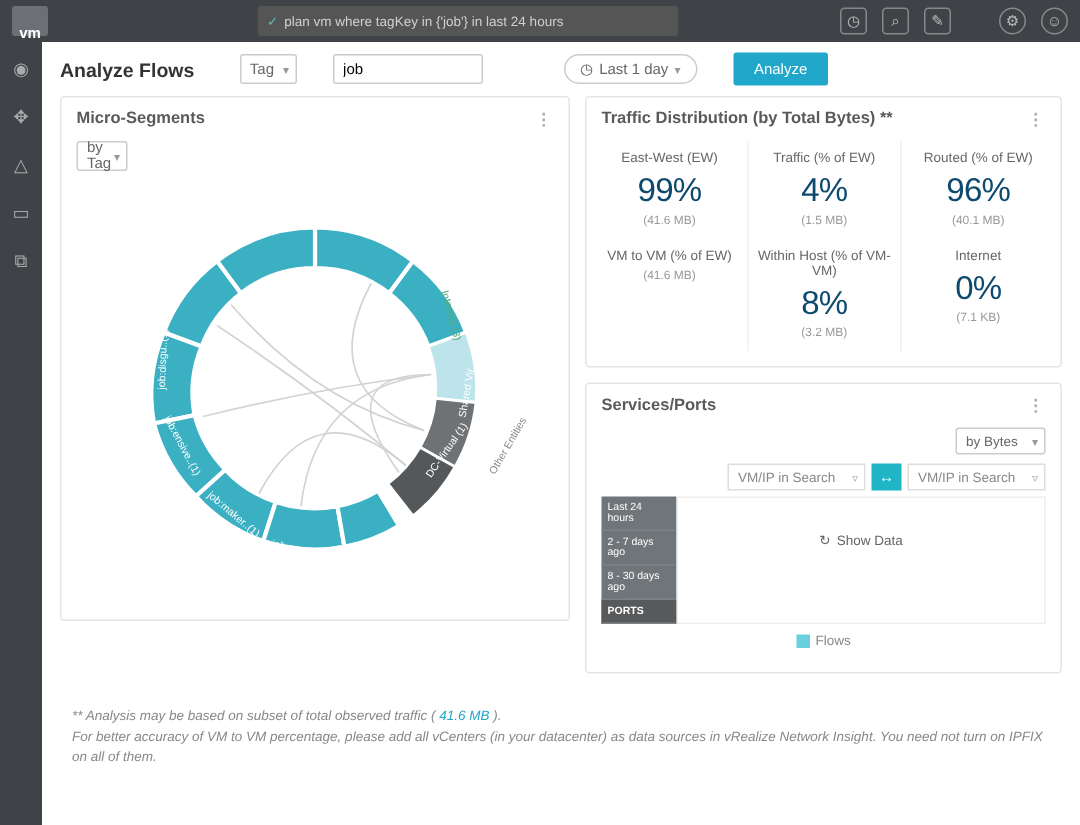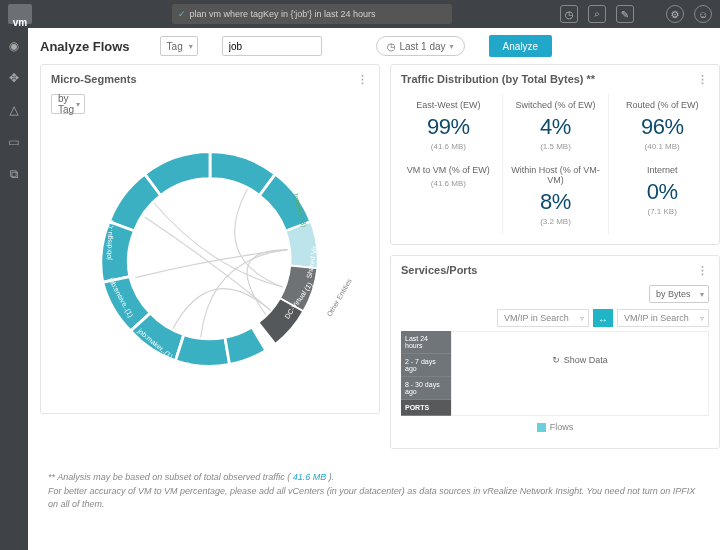--- a/index.html
+++ b/index.html
@@ -16,21 +16,21 @@
 .sidebar { width: 28px; background: #3f4347; display: flex; flex-direction: column; align-items: center; padding-top: 10px; gap: 16px; }
 .sb-ico { width: 16px; height: 16px; color: #aaa; display: flex; align-items: center; justify-content: center; font-size: 12px; }
 .main { flex: 1; overflow: auto; background: #fff; }
 .toolbar { display: flex; align-items: center; gap: 24px; padding: 8px 12px; height: 36px; }
 .toolbar h1 { font-size: 13px; font-weight: 600; color: #333; margin-right: 6px; }
 .sel { height: 20px; border: 1px solid #ccc; background: #fff; padding: 0 14px 0 6px; font-size: 10px; color: #666; border-radius: 2px; display: flex; align-items: center; position: relative; }
 .sel::after { content: "▾"; position: absolute; right: 4px; font-size: 8px; color: #999; }
 .inp { height: 20px; border: 1px solid #ccc; border-radius: 2px; padding: 0 6px; font-size: 10px; width: 100px; }
 .pill { height: 20px; border: 1px solid #ccc; border-radius: 10px; padding: 0 10px; display: flex; align-items: center; gap: 4px; font-size: 10px; color: #666; }
 .btn-analyze { height: 22px; background: #20a7c9; color: #fff; border: none; padding: 0 14px; border-radius: 2px; font-size: 10px; font-weight: 500; }
-.panels { display: flex; gap: 10px; padding: 0 0 10px 12px; }
+.panels { display: flex; gap: 10px; padding: 0 12px 10px 12px; }
 .card { border: 1px solid #e4e4e4; border-radius: 3px; background: #fff; }
 .card-h { display: flex; justify-content: space-between; padding: 8px 10px 4px; font-size: 11px; font-weight: 600; color: #5a5a5a; }
 .card-h .dots { color: #aaa; letter-spacing: 1px; }
 .left { width: 340px; height: 350px; }
 .right-col { flex: 1; display: flex; flex-direction: column; gap: 10px; }
 .micro-body { padding: 4px 10px 0; }
 .donut-wrap { position: relative; width: 100%; height: 290px; display: flex; align-items: center; justify-content: center; }
 .seg-label { position: absolute; font-size: 7px; color: #fff; text-align: center; pointer-events: none; }
 .rotlbl { position:absolute; font-size:7px; color:#888; }
 
@@ -165,21 +165,21 @@
             <span>Traffic Distribution (by Total Bytes) **</span>
             <span class="dots">⋮</span>
           </div>
           <div class="td-grid">
             <div class="td-cell">
                 <div class="td-title">East-West (EW)</div>
                 <div class="td-val">99%</div>
                 <div class="td-sub">(41.6 MB)</div>
               </div>
             <div class="td-cell">
-                <div class="td-title">Switched (% of EW)</div>
+                <div class="td-title">Traffic (% of EW)</div>
                 <div class="td-val">4%</div>
                 <div class="td-sub">(1.5 MB)</div>
               </div>
             <div class="td-cell">
                 <div class="td-title">Routed (% of EW)</div>
                 <div class="td-val">96%</div>
                 <div class="td-sub">(40.1 MB)</div>
               </div>
             <div class="td-cell td-row2">
                 <div class="td-title">VM to VM (% of EW)</div>

